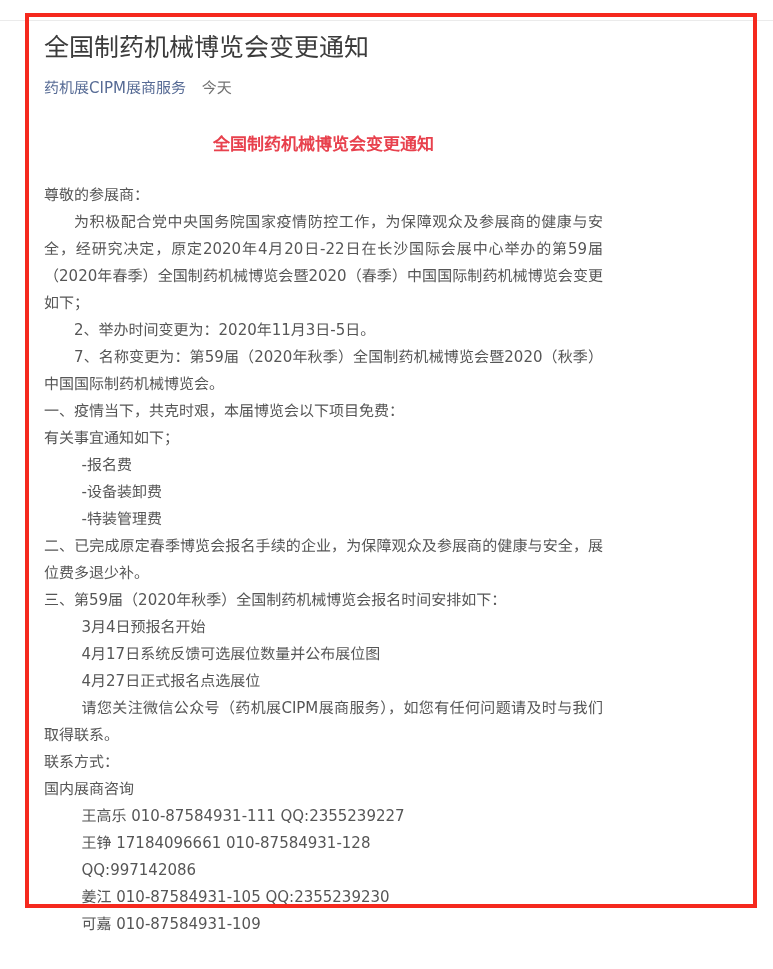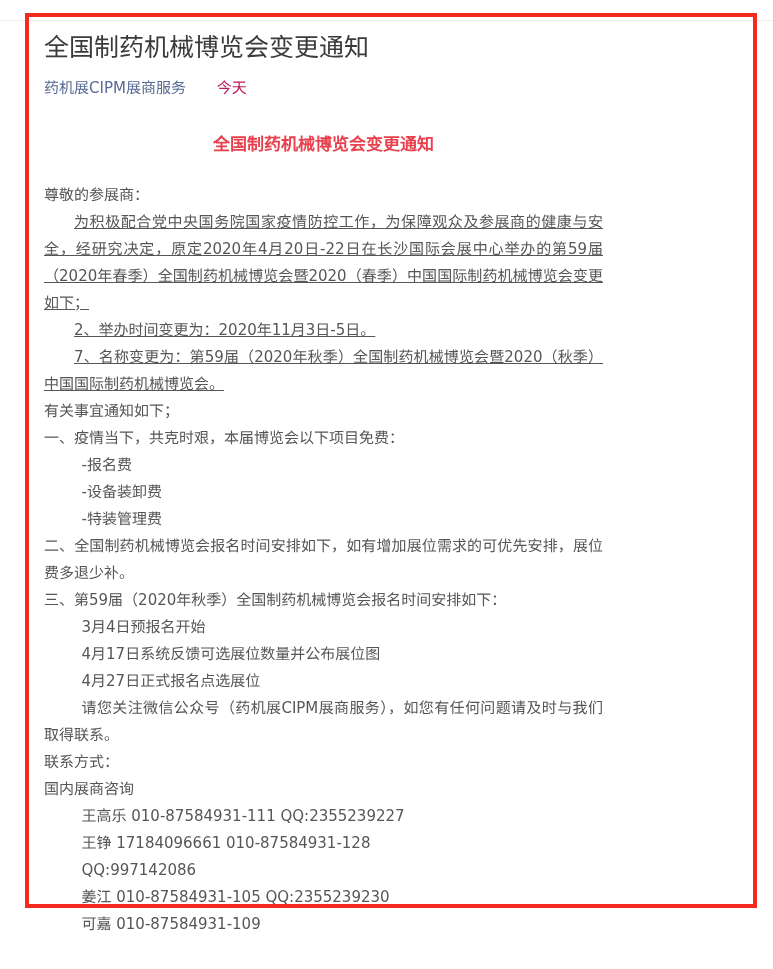--- a/index.html
+++ b/index.html
@@ -46,42 +46,42 @@
     margin-top: 14px;
     font-size: 15px;
     line-height: 21px;
   }
   .account-name {
     color: var(--account-link, #576b95);
     text-decoration: none;
     cursor: pointer;
   }
   .publish-date {
-    color: #be185d;
-    margin-left: 26px;
+    color: #737373;
+    margin-left: 11px;
   }
   .notice-heading {
     margin-top: 34px;
     text-align: center;
     font-size: 17px;
     font-weight: 700;
     line-height: 23px;
     color: var(--heading-red, #e8414d);
   }
   .bodytext {
     margin-top: 26px;
     font-size: 15px;
     color: #565656;
   }
   .bodytext p {
     margin: 0;
     line-height: 27px;
     text-align: justify;
   }
-  .ind2  { text-indent: 2em; text-decoration: underline; }
+  .ind2  { text-indent: 2em; }
   .ind25 { text-indent: 2.5em; }
 </style>
 </head>
 <body>
 
 <div class="hairline"></div>
 
 <div class="annotation-box"></div>
 
 <div class="article">
@@ -93,26 +93,26 @@
     <span class="publish-date">今天</span>
   </div>
 
   <div class="notice-heading">全国制药机械博览会变更通知</div>
 
   <div class="bodytext">
     <p>尊敬的参展商：</p>
     <p class="ind2">为积极配合党中央国务院国家疫情防控工作，为保障观众及参展商的健康与安全，经研究决定，原定2020年4月20日-22日在长沙国际会展中心举办的第59届（2020年春季）全国制药机械博览会暨2020（春季）中国国际制药机械博览会变更如下；</p>
     <p class="ind2">2、举办时间变更为：2020年11月3日-5日。</p>
     <p class="ind2">7、名称变更为：第59届（2020年秋季）全国制药机械博览会暨2020（秋季）中国国际制药机械博览会。</p>
+    <p>一、疫情当下，共克时艰，本届博览会以下项目免费：</p>
     <p>有关事宜通知如下；</p>
-    <p>一、疫情当下，共克时艰，本届博览会以下项目免费：</p>
     <p class="ind25">-报名费</p>
     <p class="ind25">-设备装卸费</p>
     <p class="ind25">-特装管理费</p>
-    <p>二、全国制药机械博览会报名时间安排如下，如有增加展位需求的可优先安排，展位费多退少补。</p>
+    <p>二、已完成原定春季博览会报名手续的企业，为保障观众及参展商的健康与安全，展位费多退少补。</p>
     <p>三、第59届（2020年秋季）全国制药机械博览会报名时间安排如下：</p>
     <p class="ind25">3月4日预报名开始</p>
     <p class="ind25">4月17日系统反馈可选展位数量并公布展位图</p>
     <p class="ind25">4月27日正式报名点选展位</p>
     <p class="ind25">请您关注微信公众号（药机展CIPM展商服务），如您有任何问题请及时与我们取得联系。</p>
     <p>联系方式：</p>
     <p>国内展商咨询</p>
     <p class="ind25">王高乐 010-87584931-111 QQ:2355239227</p>
     <p class="ind25">王铮 17184096661 010-87584931-128</p>
     <p class="ind25">QQ:997142086</p>

